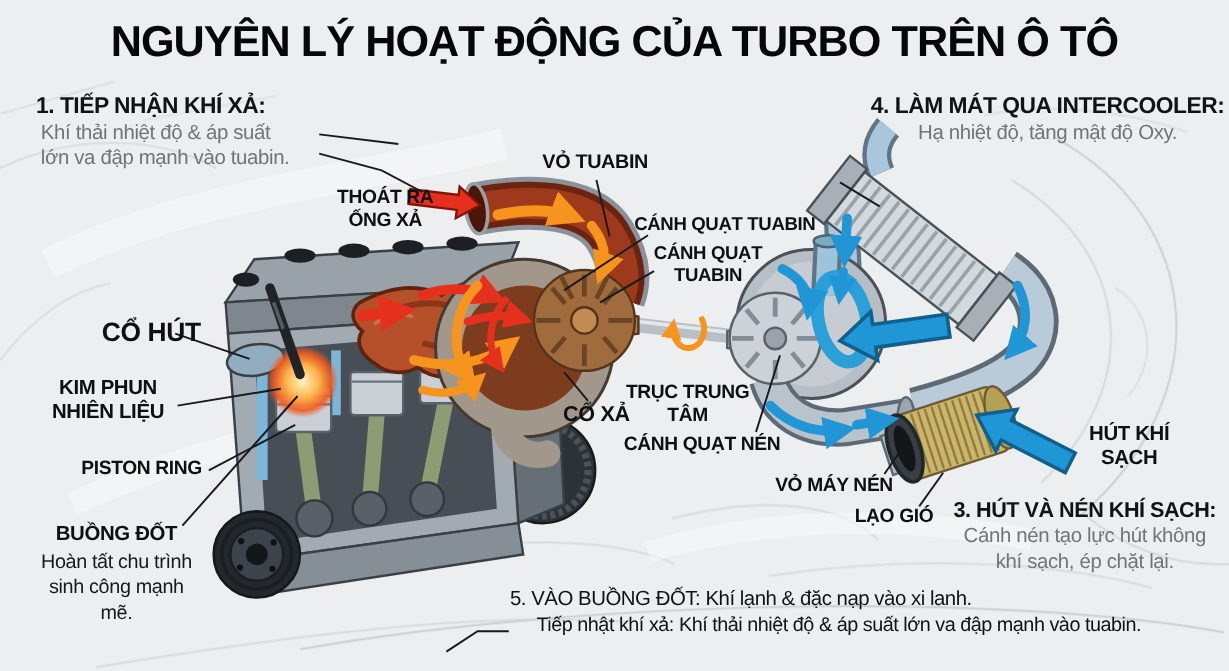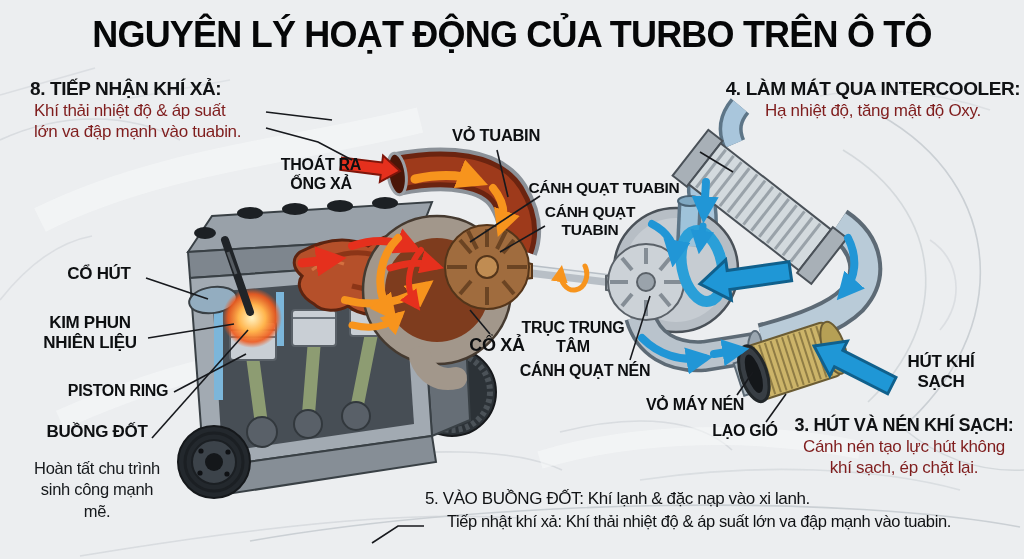--- a/index.html
+++ b/index.html
@@ -8,42 +8,42 @@
     background:#eceef0;
     font-family:"Liberation Sans","DejaVu Sans",sans-serif;
     color:#101214;
   }
   #art{position:absolute;left:0;top:0;width:1024px;height:559px;}
   .txt{position:absolute;z-index:5;}
   .ctr{transform:translateX(-50%);text-align:center;}
   .lbl{font-weight:bold;line-height:1.18;white-space:pre-line;letter-spacing:-0.3px;color:#0d0f11;}
   #title{left:512px;top:14px;font-size:36px;font-weight:bold;letter-spacing:-0.8px;white-space:nowrap;color:#060708;}
   .step-h{font-weight:bold;font-size:19px;letter-spacing:-0.4px;}
-  .step-b{font-size:17px;letter-spacing:-0.3px;line-height:1.25;white-space:pre-line;color:#7f1d1d;}
+  .step-b{font-size:17px;letter-spacing:-0.3px;line-height:1.25;white-space:pre-line;color:#737373;}
   #step1{left:30px;top:78px;}
   #step1 .step-b{margin-left:4px;}
   #step4{left:873px;top:78px;width:320px;}
   #step3{left:904px;top:415px;width:260px;}
   #step3 .step-h{font-size:18px;}
   #step5{left:425px;top:489px;white-space:nowrap;font-size:17px;letter-spacing:-0.4px;}
   #step5 .bold{font-weight:normal;}
   #step5 .l2{margin-left:22px;margin-top:3px;font-size:16.5px;}
   
   #lbl-thoat{left:321px;top:156px;font-size:16px;}
   #lbl-votuabin{left:496px;top:126px;font-size:16.5px;}
   #lbl-ket{left:633px;top:100px;font-size:15.5px;}
   #lbl-cqt1{left:604px;top:179px;font-size:15.5px;}
   #lbl-cqt2{left:590px;top:203px;font-size:15.5px;}
   #lbl-truc{left:573px;top:282px;font-size:16px;margin-top:37px;}
   #lbl-coxa{left:497px;top:335px;font-size:18px;}
   #lbl-cqn{left:585px;top:362px;font-size:16px;}
-  #lbl-cohut{left:99px;top:264px;font-size:17px;}
+  #lbl-cohut{left:126px;top:264px;font-size:22px;}
   #lbl-kimphun{left:90px;top:313px;font-size:17px;text-align:center;}
   #lbl-piston{left:118px;top:382px;font-size:16px;}
-  #lbl-buongdot{left:97px;top:422px;font-size:17px;}
+  #lbl-buongdot{left:97px;top:435px;font-size:17px;}
   #lbl-buongdot-note{left:97px;top:458px;font-size:16.5px;font-weight:normal;letter-spacing:-0.3px;line-height:1.3;white-space:pre-line;color:#16191c;}
   #lbl-vomaynen{left:695px;top:396px;font-size:16px;}
   #lbl-laogio{left:745px;top:422px;font-size:16px;}
   #lbl-hutkhisach{left:941px;top:352px;font-size:17px;}
 </style>
 </head>
 <body>
 
 <div id="stage">
 
@@ -309,21 +309,21 @@
       <path d="M630,360 L650,296"></path>
       <path d="M737,395 L753,372"></path>
       <path d="M766,422 L786,394"></path>
       <path d="M424,526 L398,526 L372,543"></path>
     </g>
   </svg>
 
   <div id="title" class="txt ctr">NGUYÊN LÝ HOẠT ĐỘNG CỦA TURBO TRÊN Ô TÔ</div>
 
   <div id="step1" class="txt">
-    <div class="step-h">8. TIẾP NHẬN KHÍ XẢ:</div>
+    <div class="step-h">1. TIẾP NHẬN KHÍ XẢ:</div>
     <div class="step-b">Khí thải nhiệt độ &amp; áp suất
 lớn va đập mạnh vào tuabin.</div>
   </div>
 
   <div id="step4" class="txt ctr">
     <div class="step-h">4. LÀM MÁT QUA INTERCOOLER:</div>
     <div class="step-b">Hạ nhiệt độ, tăng mật độ Oxy.</div>
   </div>
 
   <div id="step3" class="txt ctr">

